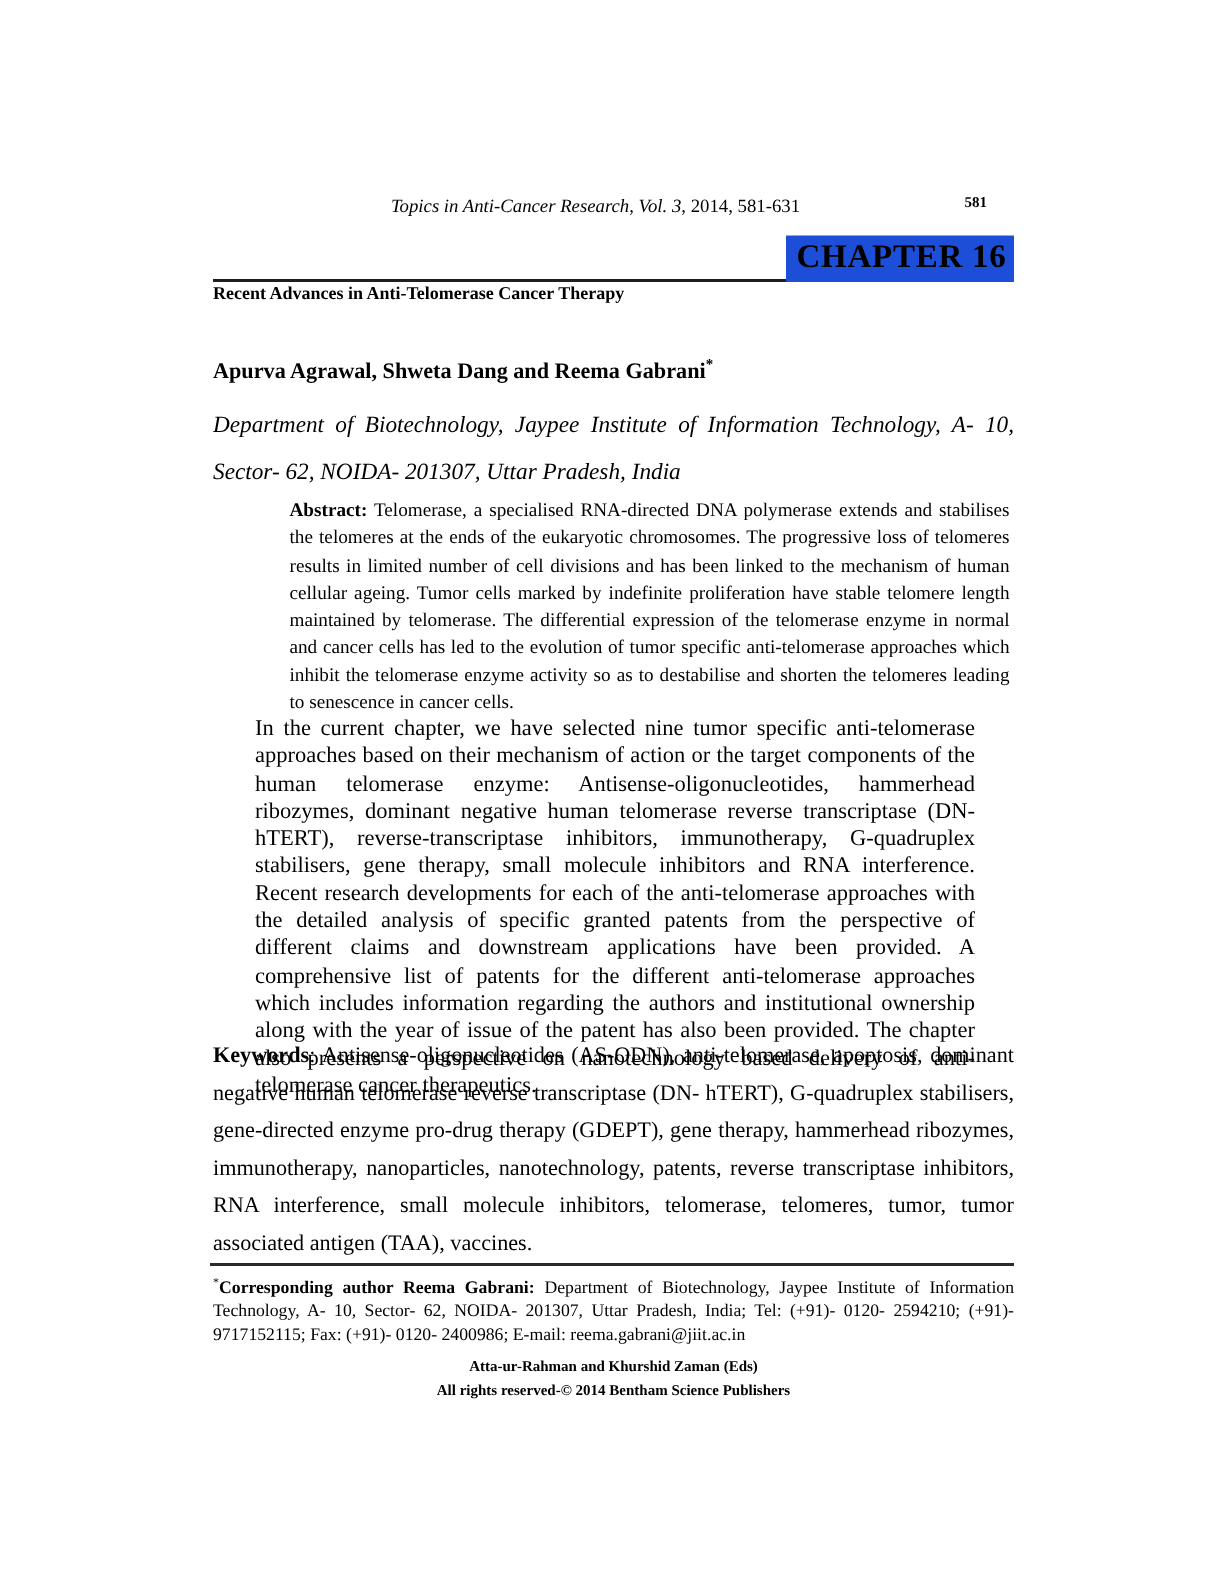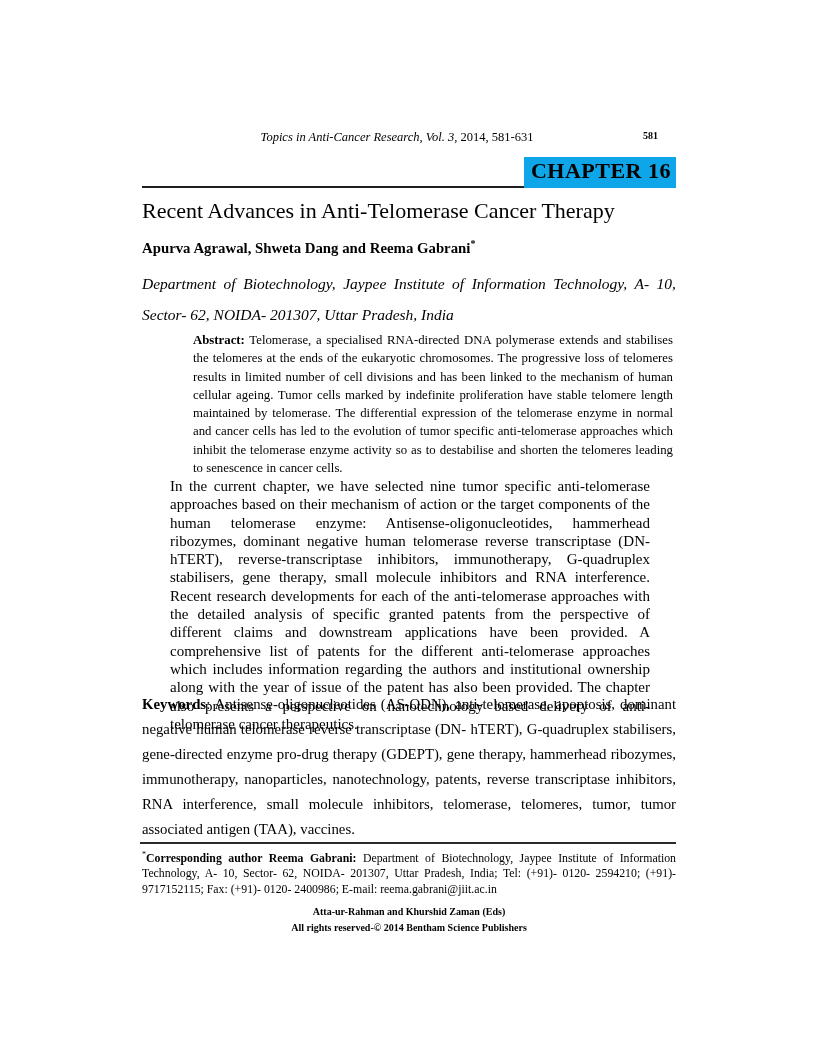--- a/index.html
+++ b/index.html
@@ -31,29 +31,29 @@
   }
 
   
   .head-rule {
     left: 142px; top: 186px; width: 534px; height: 2px;
     background: #1f1f1f; z-index: 1;
   }
   .chapter-row { left: 142px; top: 157px; width: 534px; text-align: right; z-index: 2; }
   .chapter-banner {
     display: inline-block;
-    background: #0ea5e9;
+    background: #1d4ed8;
     font-size: 22px; font-weight: bold;
     padding: 1px 5px 4px 7px;
     letter-spacing: 0.5px;
   }
 
   .doc-title {
-    left: 142px; top: 198px; width: 534px;
-    font-size: 22px; font-weight: normal;
+    left: 142px; top: 188px; width: 534px;
+    font-size: 12px; font-weight: bold;
   }
   .authors-line {
     left: 142px; top: 238px; width: 534px;
     font-size: 14.8px; font-weight: bold;
   }
   .authors-line sup { font-size: 10px; }
   .affiliation {
     left: 142px; top: 268px; width: 534px;
     font-size: 15.5px; font-style: italic;
     line-height: 31px; text-align: justify;

